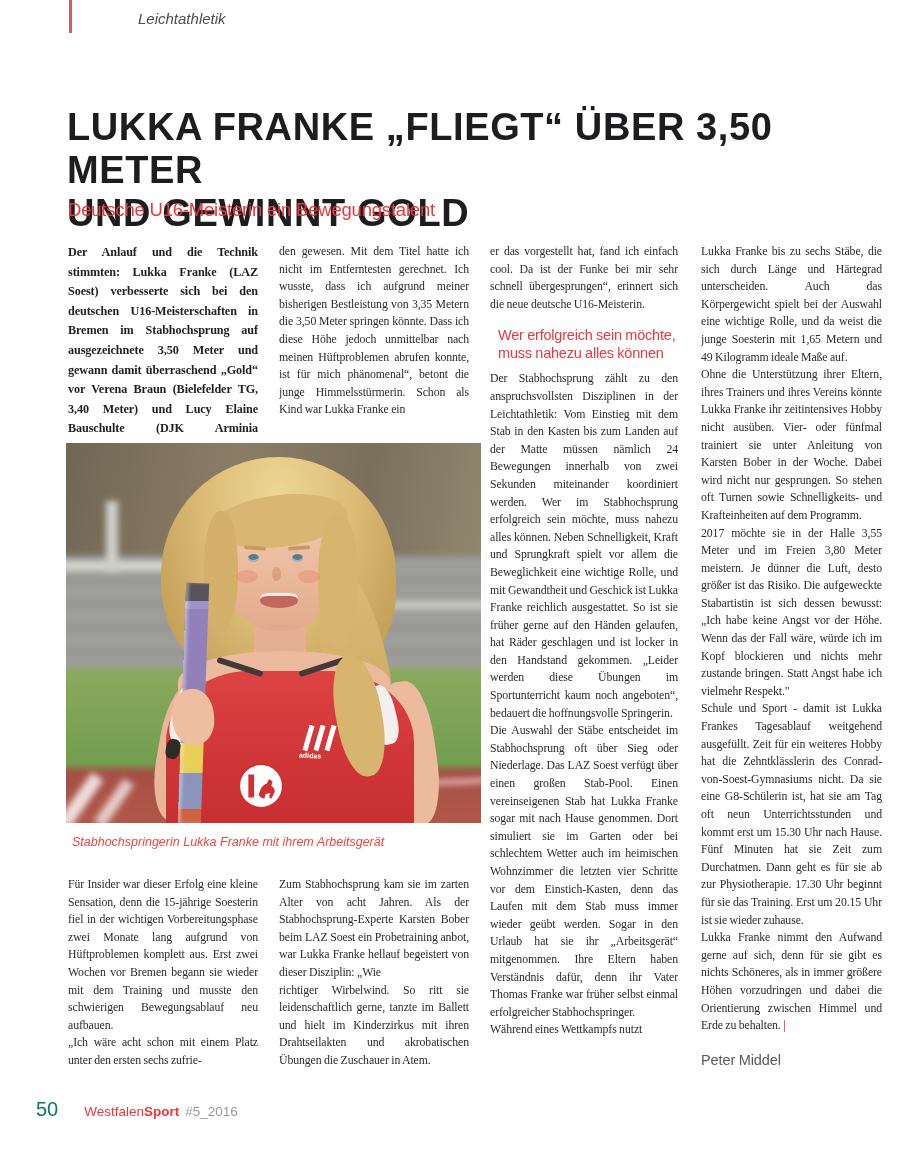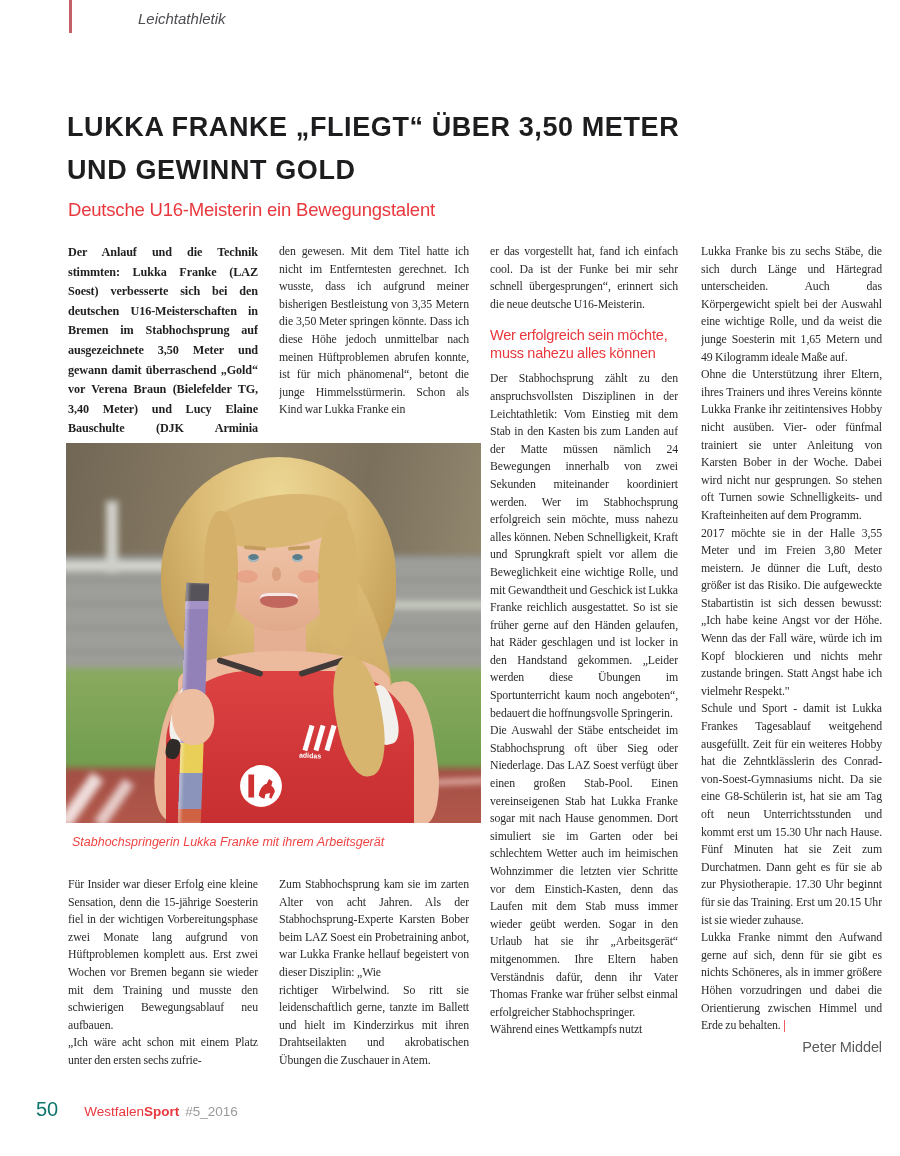--- a/index.html
+++ b/index.html
@@ -4,39 +4,39 @@
 <style>
   html,body{margin:0;padding:0;}
   body{width:900px;height:1156px;background:#ffffff;position:relative;
        font-family:"Liberation Sans", sans-serif;}
   .abs{position:absolute;}
 
   
   .kicker-bar{left:69px;top:0;width:3px;height:33px;background:#c4606a;}
   .kicker{left:96px;top:10px;font-style:italic;font-size:15px;color:#4e4e52;margin-left:42px;}
   .headline{left:67px;top:106px;width:790px;color:#1d1d1f;font-weight:700;
-            font-size:27px;line-height:43px;letter-spacing:.6px;}
+            font-size:38px;line-height:43px;letter-spacing:.6px;}
   .subheadline{left:68px;top:199px;font-size:18.5px;color:#e8373d;letter-spacing:-.2px;}
 
   
   .bodycol{font-family:"Liberation Serif","DejaVu Serif",serif;color:#2b2a2c;
            font-size:11.8px;line-height:17.6px;text-align:justify;
            letter-spacing:-.1px;word-spacing:-.4px;overflow:hidden;}
   .bodycol p{margin:0;}
   .intro{left:68px;top:243px;width:190px;height:200px;font-weight:700;
          font-size:12.2px;line-height:19.6px;color:#201e20;}
   .col2top{left:279px;top:243px;width:190px;height:198px;}
   .col3{left:490px;top:243px;width:188px;height:856px;}
   .col4{left:701px;top:243px;width:181px;height:870px;}
   .col-subhead{font-family:"Liberation Sans",sans-serif;color:#e8373d;
                font-size:14.5px;line-height:18px;text-align:left;
-               margin:13px 0 8px 0;letter-spacing:-.2px;}
+               margin:13px 0 8px 8px;letter-spacing:-.2px;}
   .end-mark{color:#e8373d;font-weight:700;}
   .author{font-family:"Liberation Sans",sans-serif;color:#5a5a5c;font-size:14.5px;
-          text-align:right;margin-top:4px;}
+          margin-top:17px;}
 
   
   .caption{left:72px;top:835px;font-style:italic;font-size:12.5px;color:#ef4444;}
   .low1{left:68px;top:876px;width:190px;height:218px;}
   .low2{left:279px;top:876px;width:190px;height:218px;}
 
   
   .footer{left:36px;top:1098px;display:flex;align-items:baseline;gap:26px;}
   .page-number{font-size:20px;color:#0f766e;}
   .brand{font-size:13.5px;color:#e8373d;}

